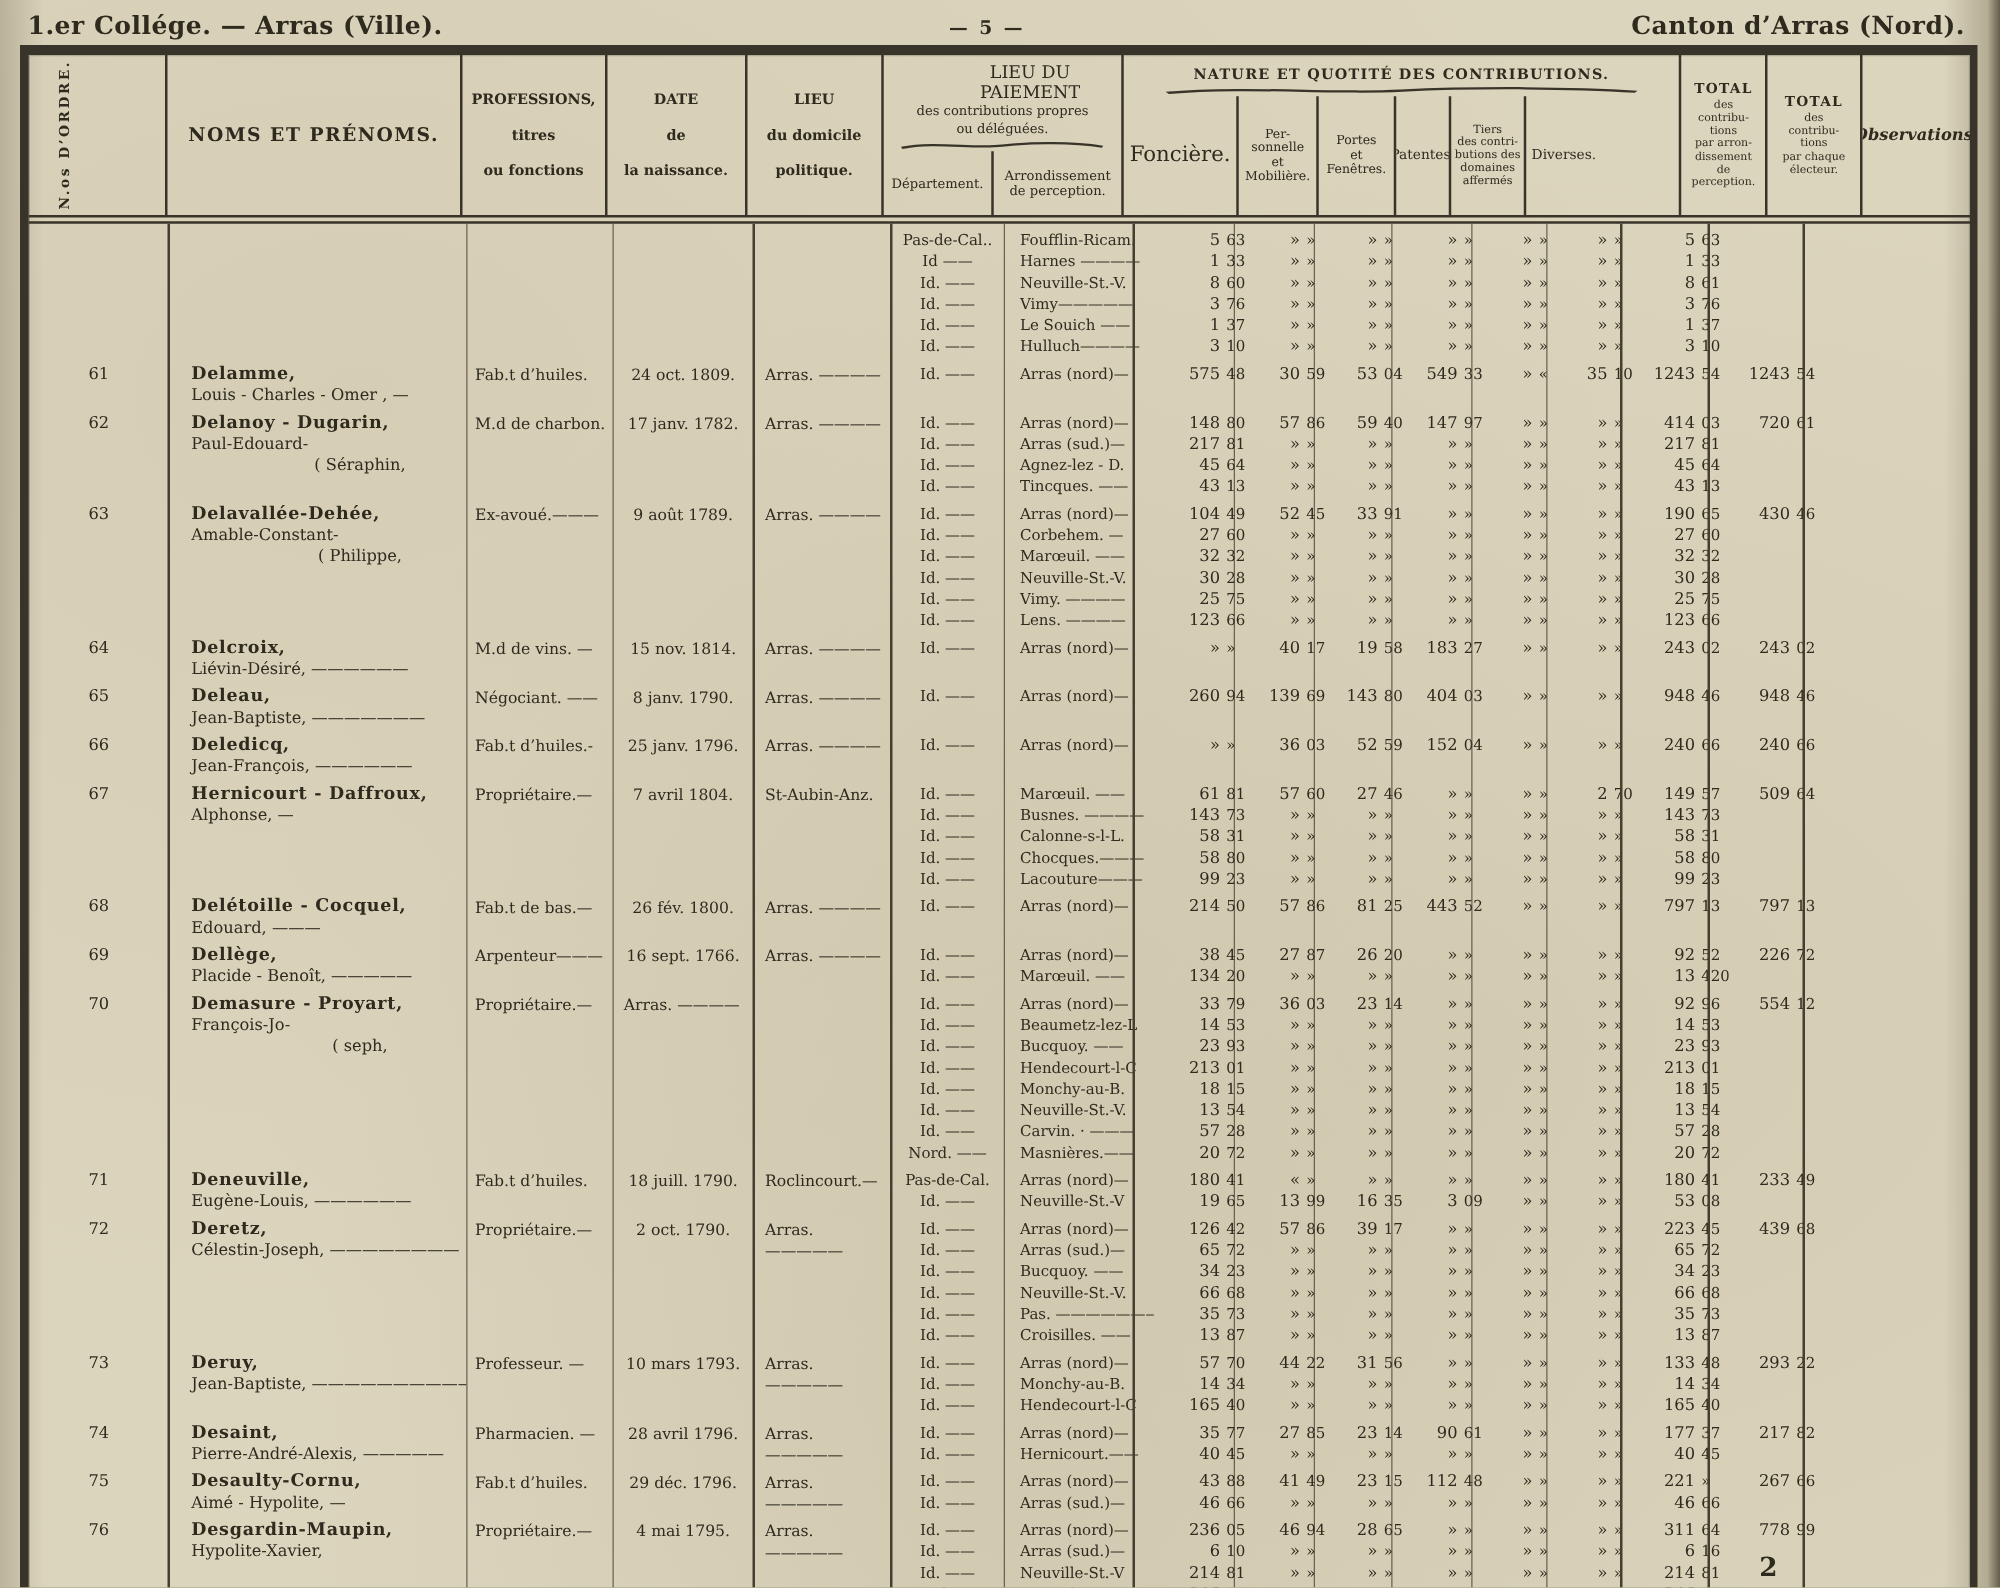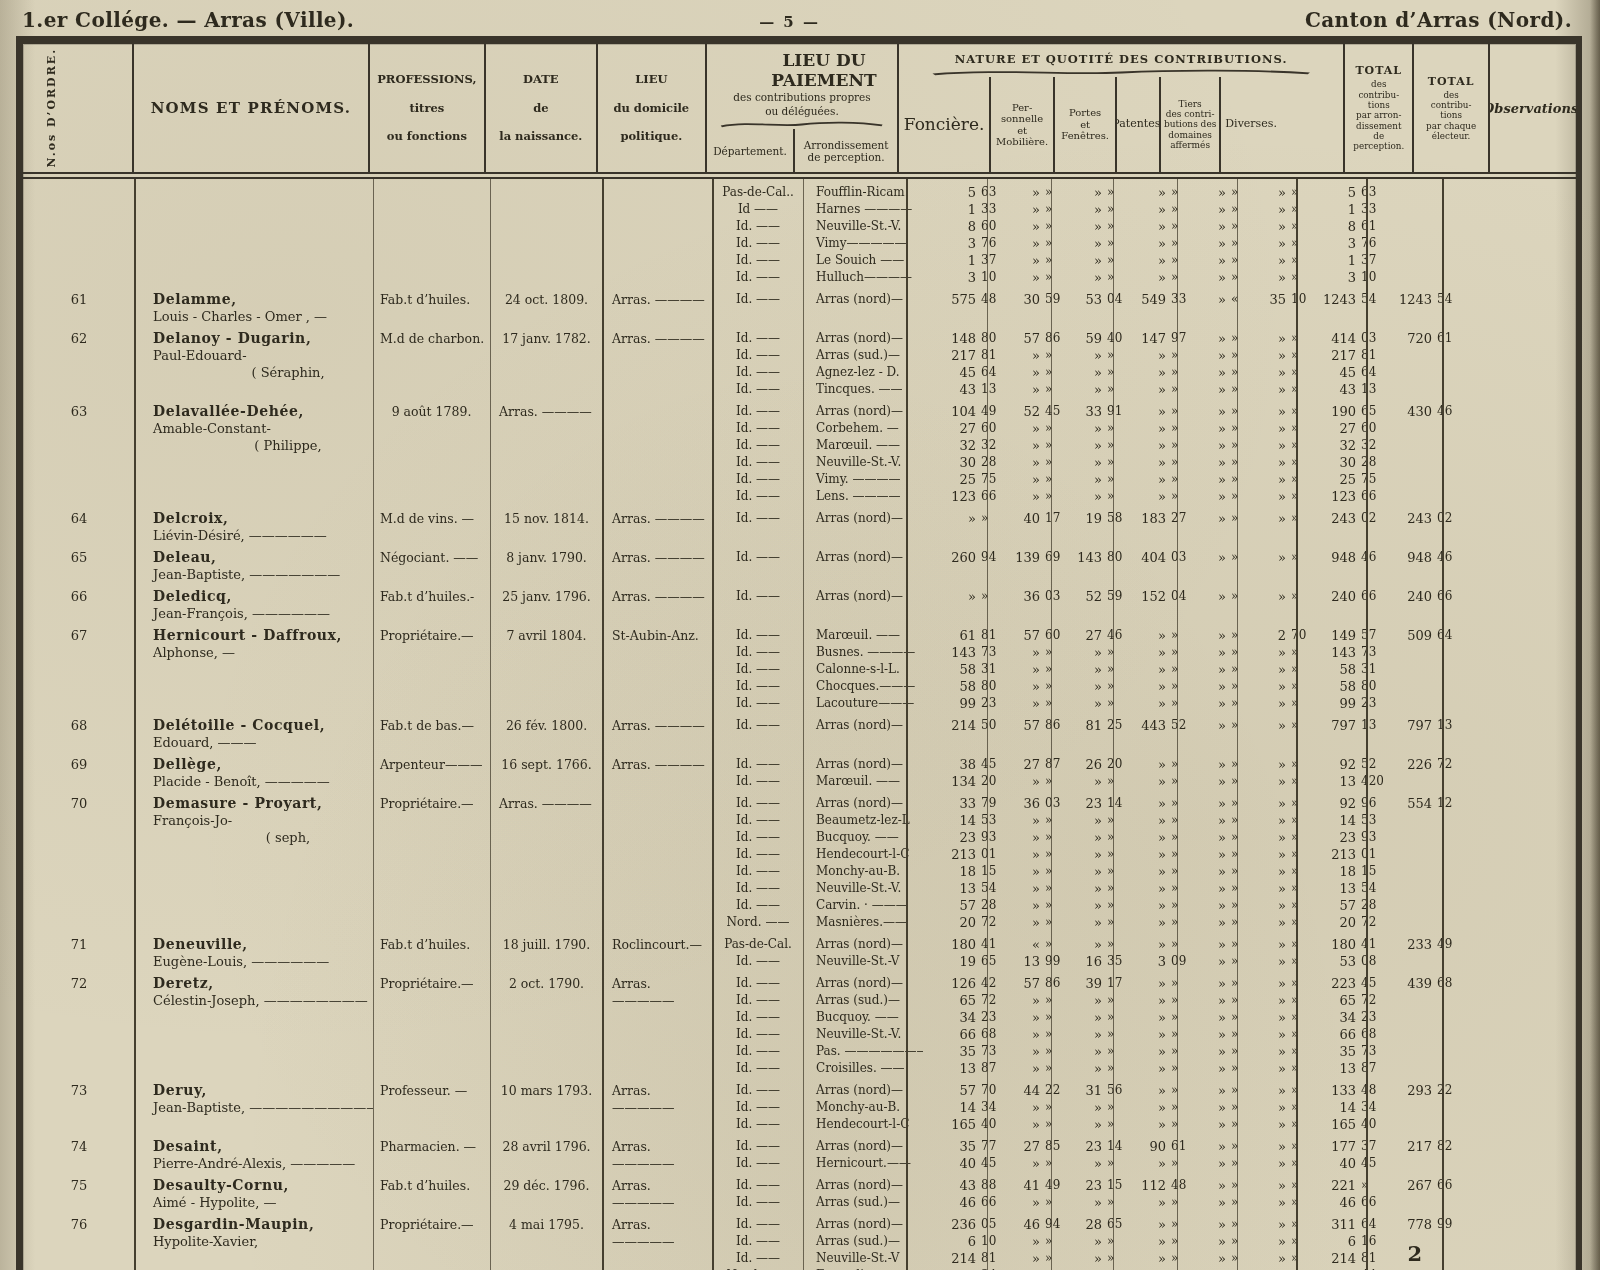--- a/index.html
+++ b/index.html
@@ -24,21 +24,21 @@
   .h{border-right:2px solid #39342a;box-sizing:border-box;display:flex;flex-direction:column;align-items:center;justify-content:center;text-align:center;overflow:hidden;}
   .h:last-child{border-right:none;}
   .h-ordre{width:112px;}
   .ordre-label{writing-mode:vertical-rl;transform:rotate(180deg);font-weight:bold;font-size:11px;letter-spacing:2px;margin-right:52px;}
   .h-noms{width:238px;font-weight:bold;font-size:15px;letter-spacing:1.2px;}
   .h-stack{font-size:11.5px;font-weight:600;white-space:pre-line;line-height:2.5;}
   .h-prof{width:117px;}
   .h-date{width:113px;}
   .h-lieu{width:110px;}
   .h-paiement{width:194px;justify-content:flex-start;padding-top:6px;}
-  .h-pay-title{font-weight:bold;font-size:17px;margin-left:44px;}
+  .h-pay-title{font-weight:normal;font-size:14px;margin-left:44px;}
   .h-pay-sub{font-size:10.5px;white-space:pre-line;line-height:1.35;}
   .brace{width:88%;height:9px;margin:2px 0 0;}
   .h-subrow{display:flex;flex:1;align-self:stretch;align-items:center;}
   .h-sub{box-sizing:border-box;height:100%;display:flex;align-items:center;justify-content:center;text-align:center;font-size:10.5px;border-right:2px solid #39342a;white-space:pre-line;line-height:1.15;overflow:hidden;}
   .h-subrow .h-sub:last-child{border-right:none;}
   .h-dept{width:90px;}.h-arrond{width:104px;}
   .h-nature{width:450px;justify-content:flex-start;padding-top:8px;}
   .h-nat-title{font-weight:bold;font-size:11.5px;letter-spacing:1px;}
   .h-fonc{width:92px;font-size:17px;}
   .h-pers{width:64px;font-size:10px;}
@@ -589,20 +589,21 @@
           </div>
         </div>
         <div class="group">
           <div class="left">
             <div class="lc num">63</div>
             <div class="lc name">
               <div class="surname">Delavallée-Dehée,</div>
               <div class="given"> Amable-Constant-</div>
               <div class="given2">( Philippe,</div>
             </div>
+            <div class="lc prof">Ex-avoué.———</div>
             <div class="lc birth">9 août 1789.</div>
             <div class="lc res">Arras. ————</div>
           </div>
           <div class="lines">
             <div class="line">
               <div class="cell dept">Id. ——</div>
               <div class="cell arrond">Arras (nord)—</div>
               <div class="cell money fonc">
                 <div class="fr">104</div>
                 <div class="ct">49</div>

